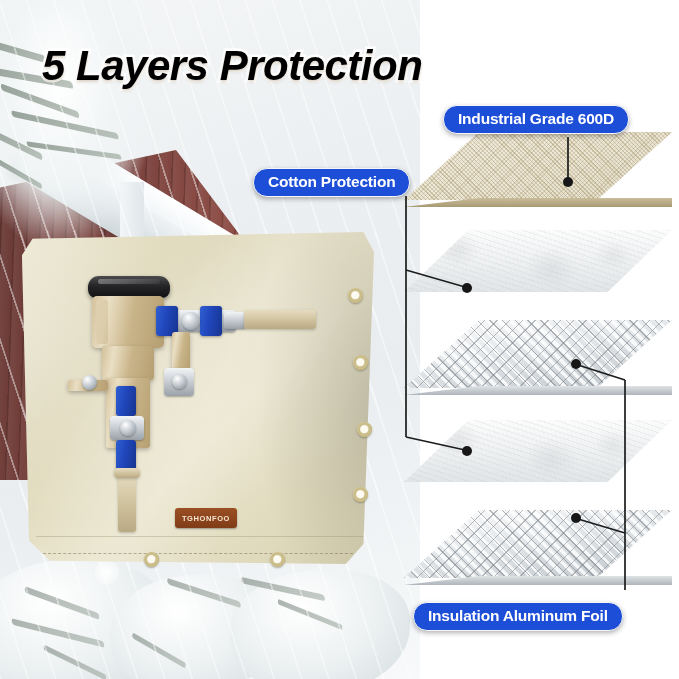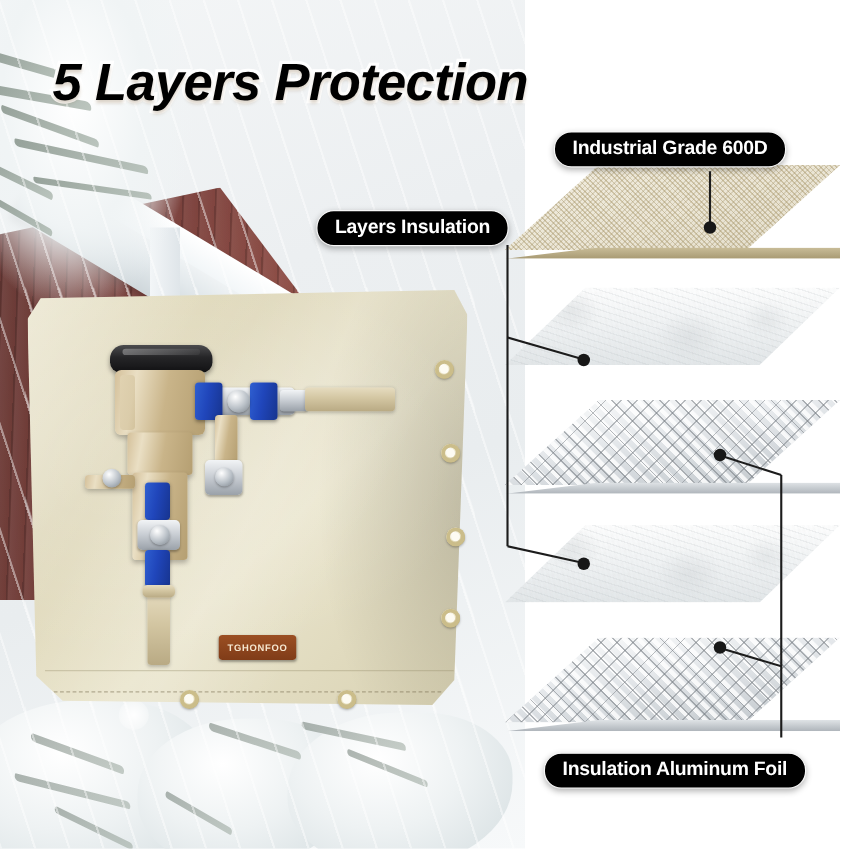--- a/index.html
+++ b/index.html
@@ -124,21 +124,21 @@
     filter:blur(1.1px);opacity:.75;}
 
   .foil{background:
       repeating-linear-gradient(45deg,rgba(120,126,132,.55) 0px,rgba(120,126,132,.55) 1px,rgba(255,255,255,.0) 1px,rgba(255,255,255,.0) 9px),
       repeating-linear-gradient(-45deg,rgba(120,126,132,.5) 0px,rgba(120,126,132,.5) 1px,rgba(255,255,255,.0) 1px,rgba(255,255,255,.0) 9px),
       repeating-linear-gradient(45deg,rgba(255,255,255,.8) 1px,rgba(255,255,255,.8) 4px,rgba(255,255,255,0) 5px,rgba(255,255,255,0) 9px),
       linear-gradient(170deg,#fbfcfc 0%,#e6e9ec 40%,#cfd4d8 75%,#bcc2c7 100%);}
   .foil-edge{background:linear-gradient(180deg,#dfe3e6,#aeb4ba);}
 
   
-  .pill{position:absolute;background:#000000;border-radius:14px;
+  .pill{position:absolute;background:#1d4ed8;border-radius:14px;
     display:flex;align-items:center;justify-content:center;
     padding:4px 14px 5px;box-shadow:0 2px 5px rgba(0,0,0,.3);
     border:1.5px solid #f6f6f6;}
   .pill span{color:#ffffff;font-weight:bold;font-size:15.5px;white-space:nowrap;
     letter-spacing:-.2px;font-family:"Liberation Sans",sans-serif;}
 
   .title{position:absolute;left:42px;top:42px;
     font-size:42px;font-weight:bold;font-style:italic;color:#000000;
     letter-spacing:-.5px;white-space:nowrap;
     font-family:"Liberation Sans",sans-serif;
@@ -291,20 +291,20 @@
     <circle cx="576" cy="518" r="5" fill="#171717"></circle>
   </svg>
 
   <div class="title">5 Layers Protection</div>
 
   <div class="pill" style="left:443px;top:105px;">
     <span>Industrial Grade 600D</span>
   </div>
 
   <div class="pill" style="left:253px;top:168px;">
-    <span>Layers Insulation</span>
-  </div>
-
-  <div class="pill" style="left:435px;top:602px;">
+    <span>Cotton Protection</span>
+  </div>
+
+  <div class="pill" style="left:413px;top:602px;">
     <span>Insulation Aluminum Foil</span>
   </div>
 
 </div>
 
 </body></html>

